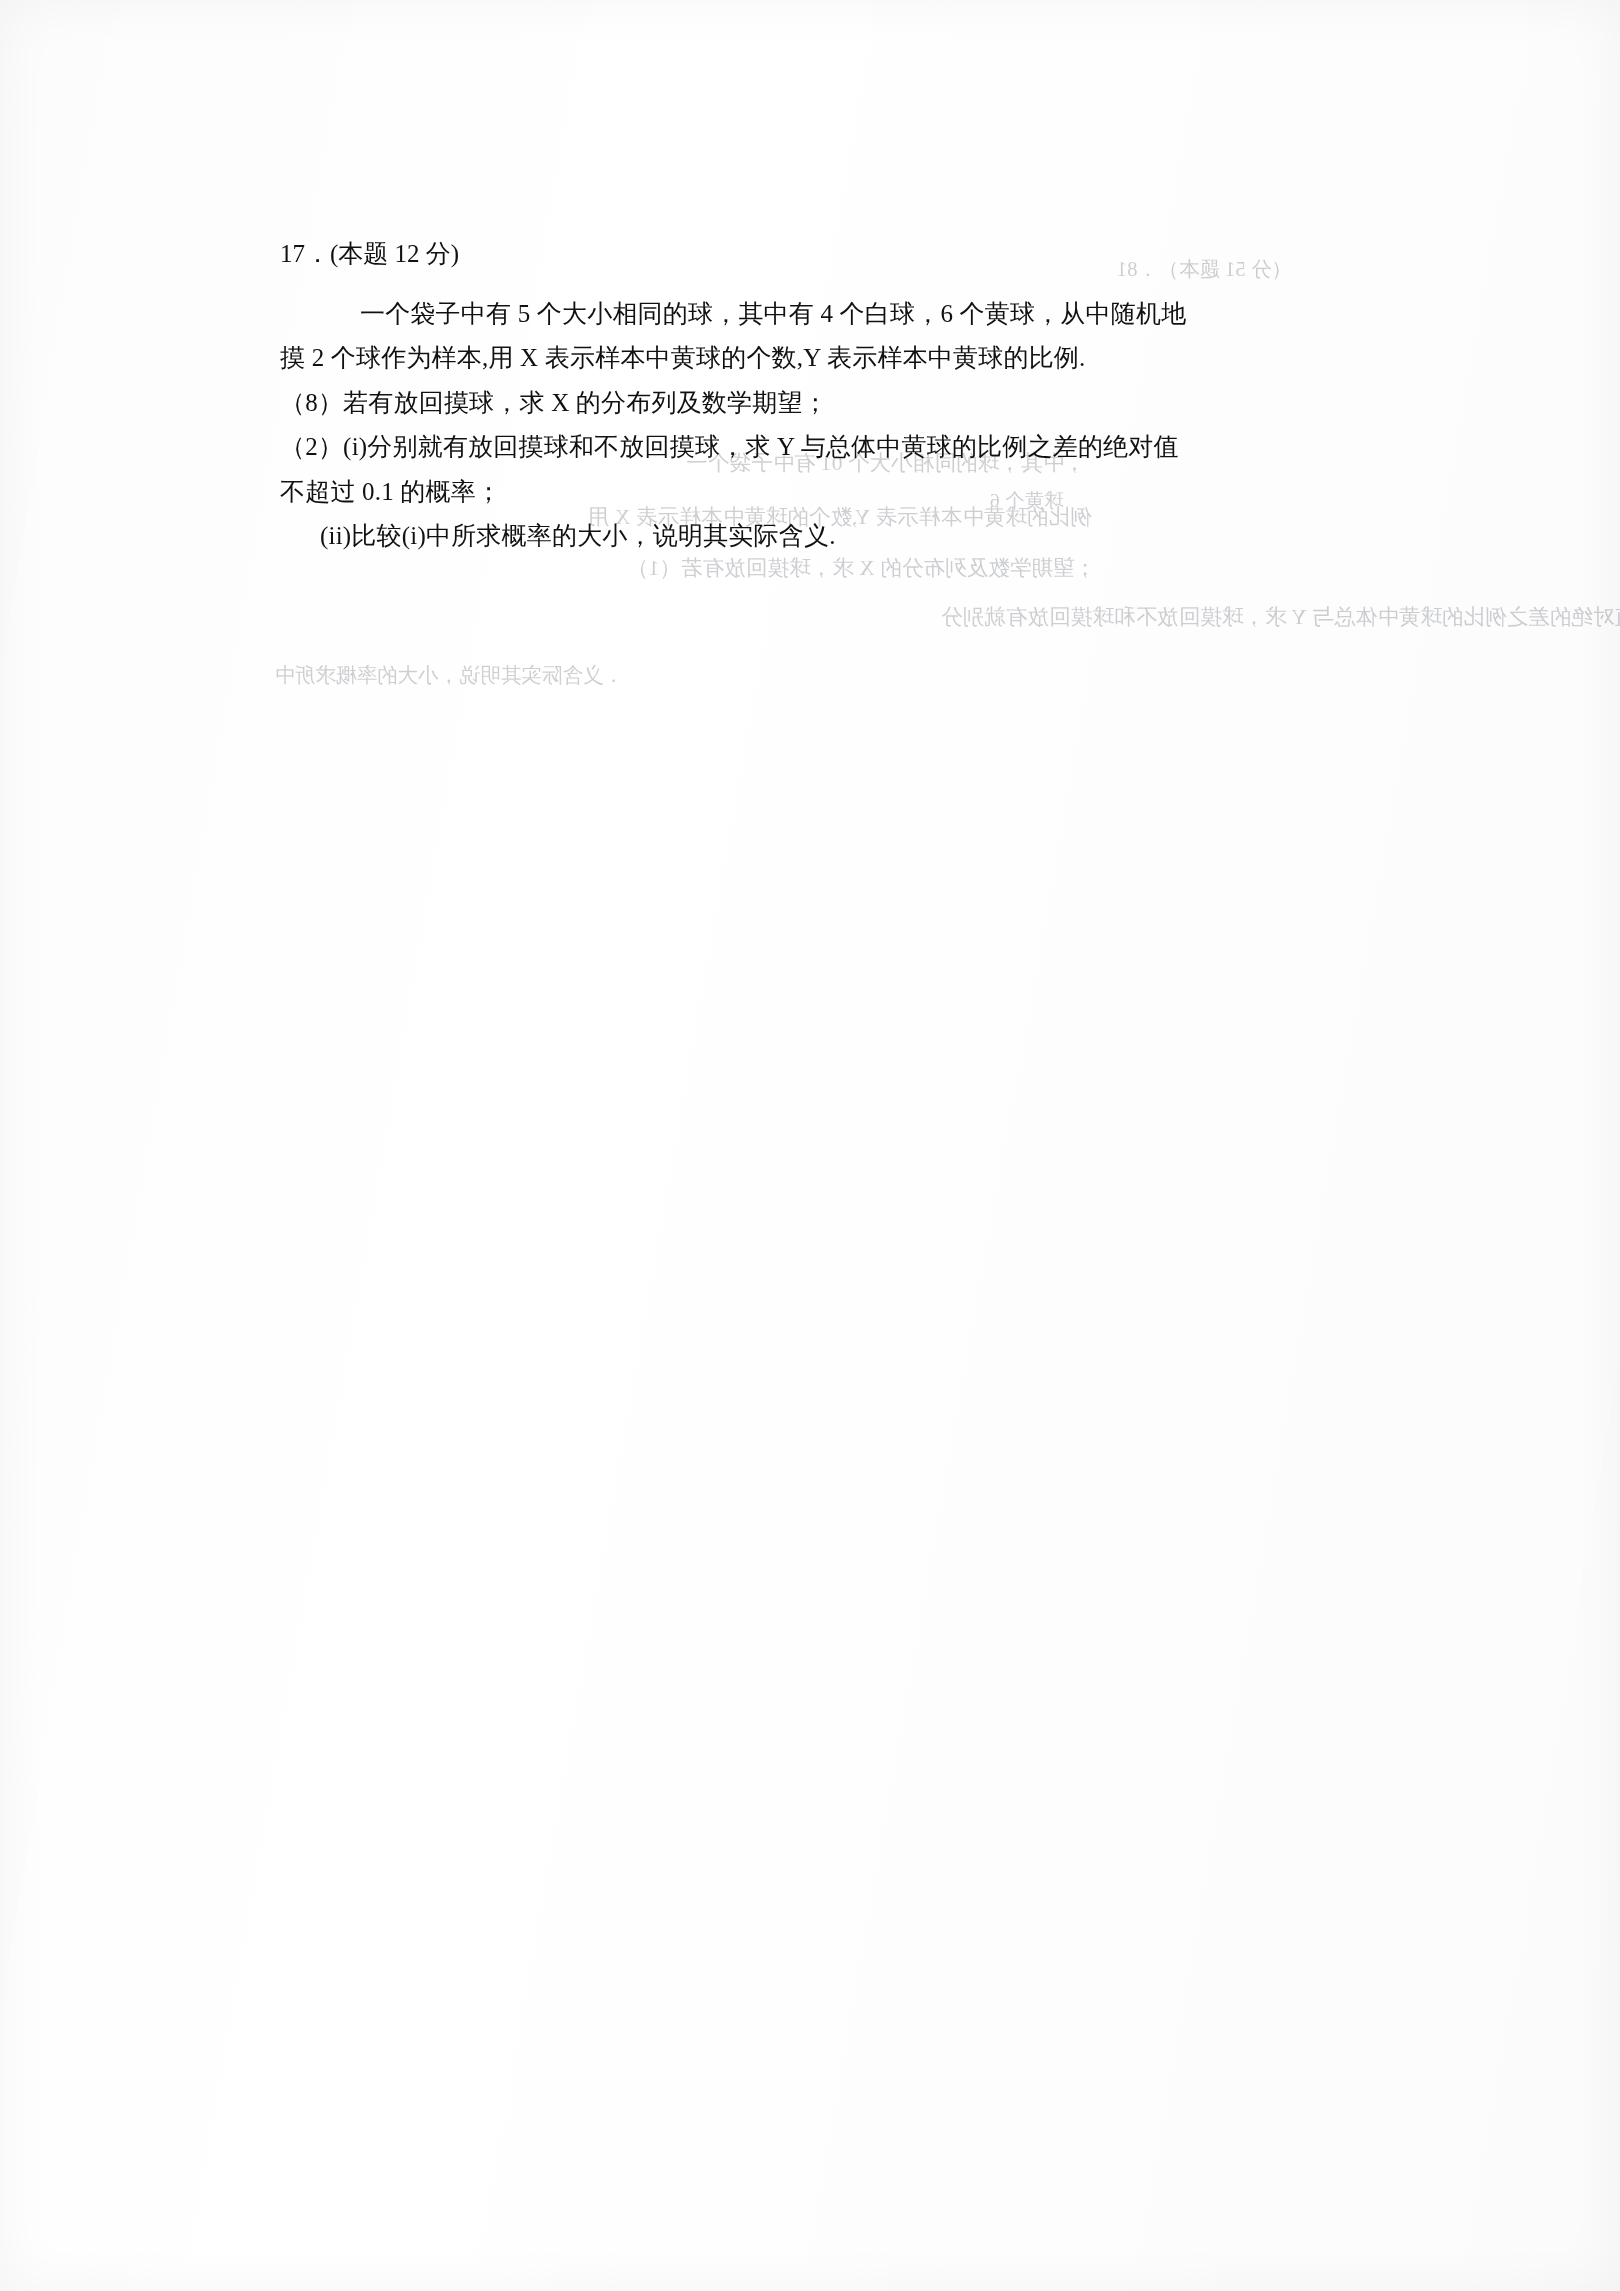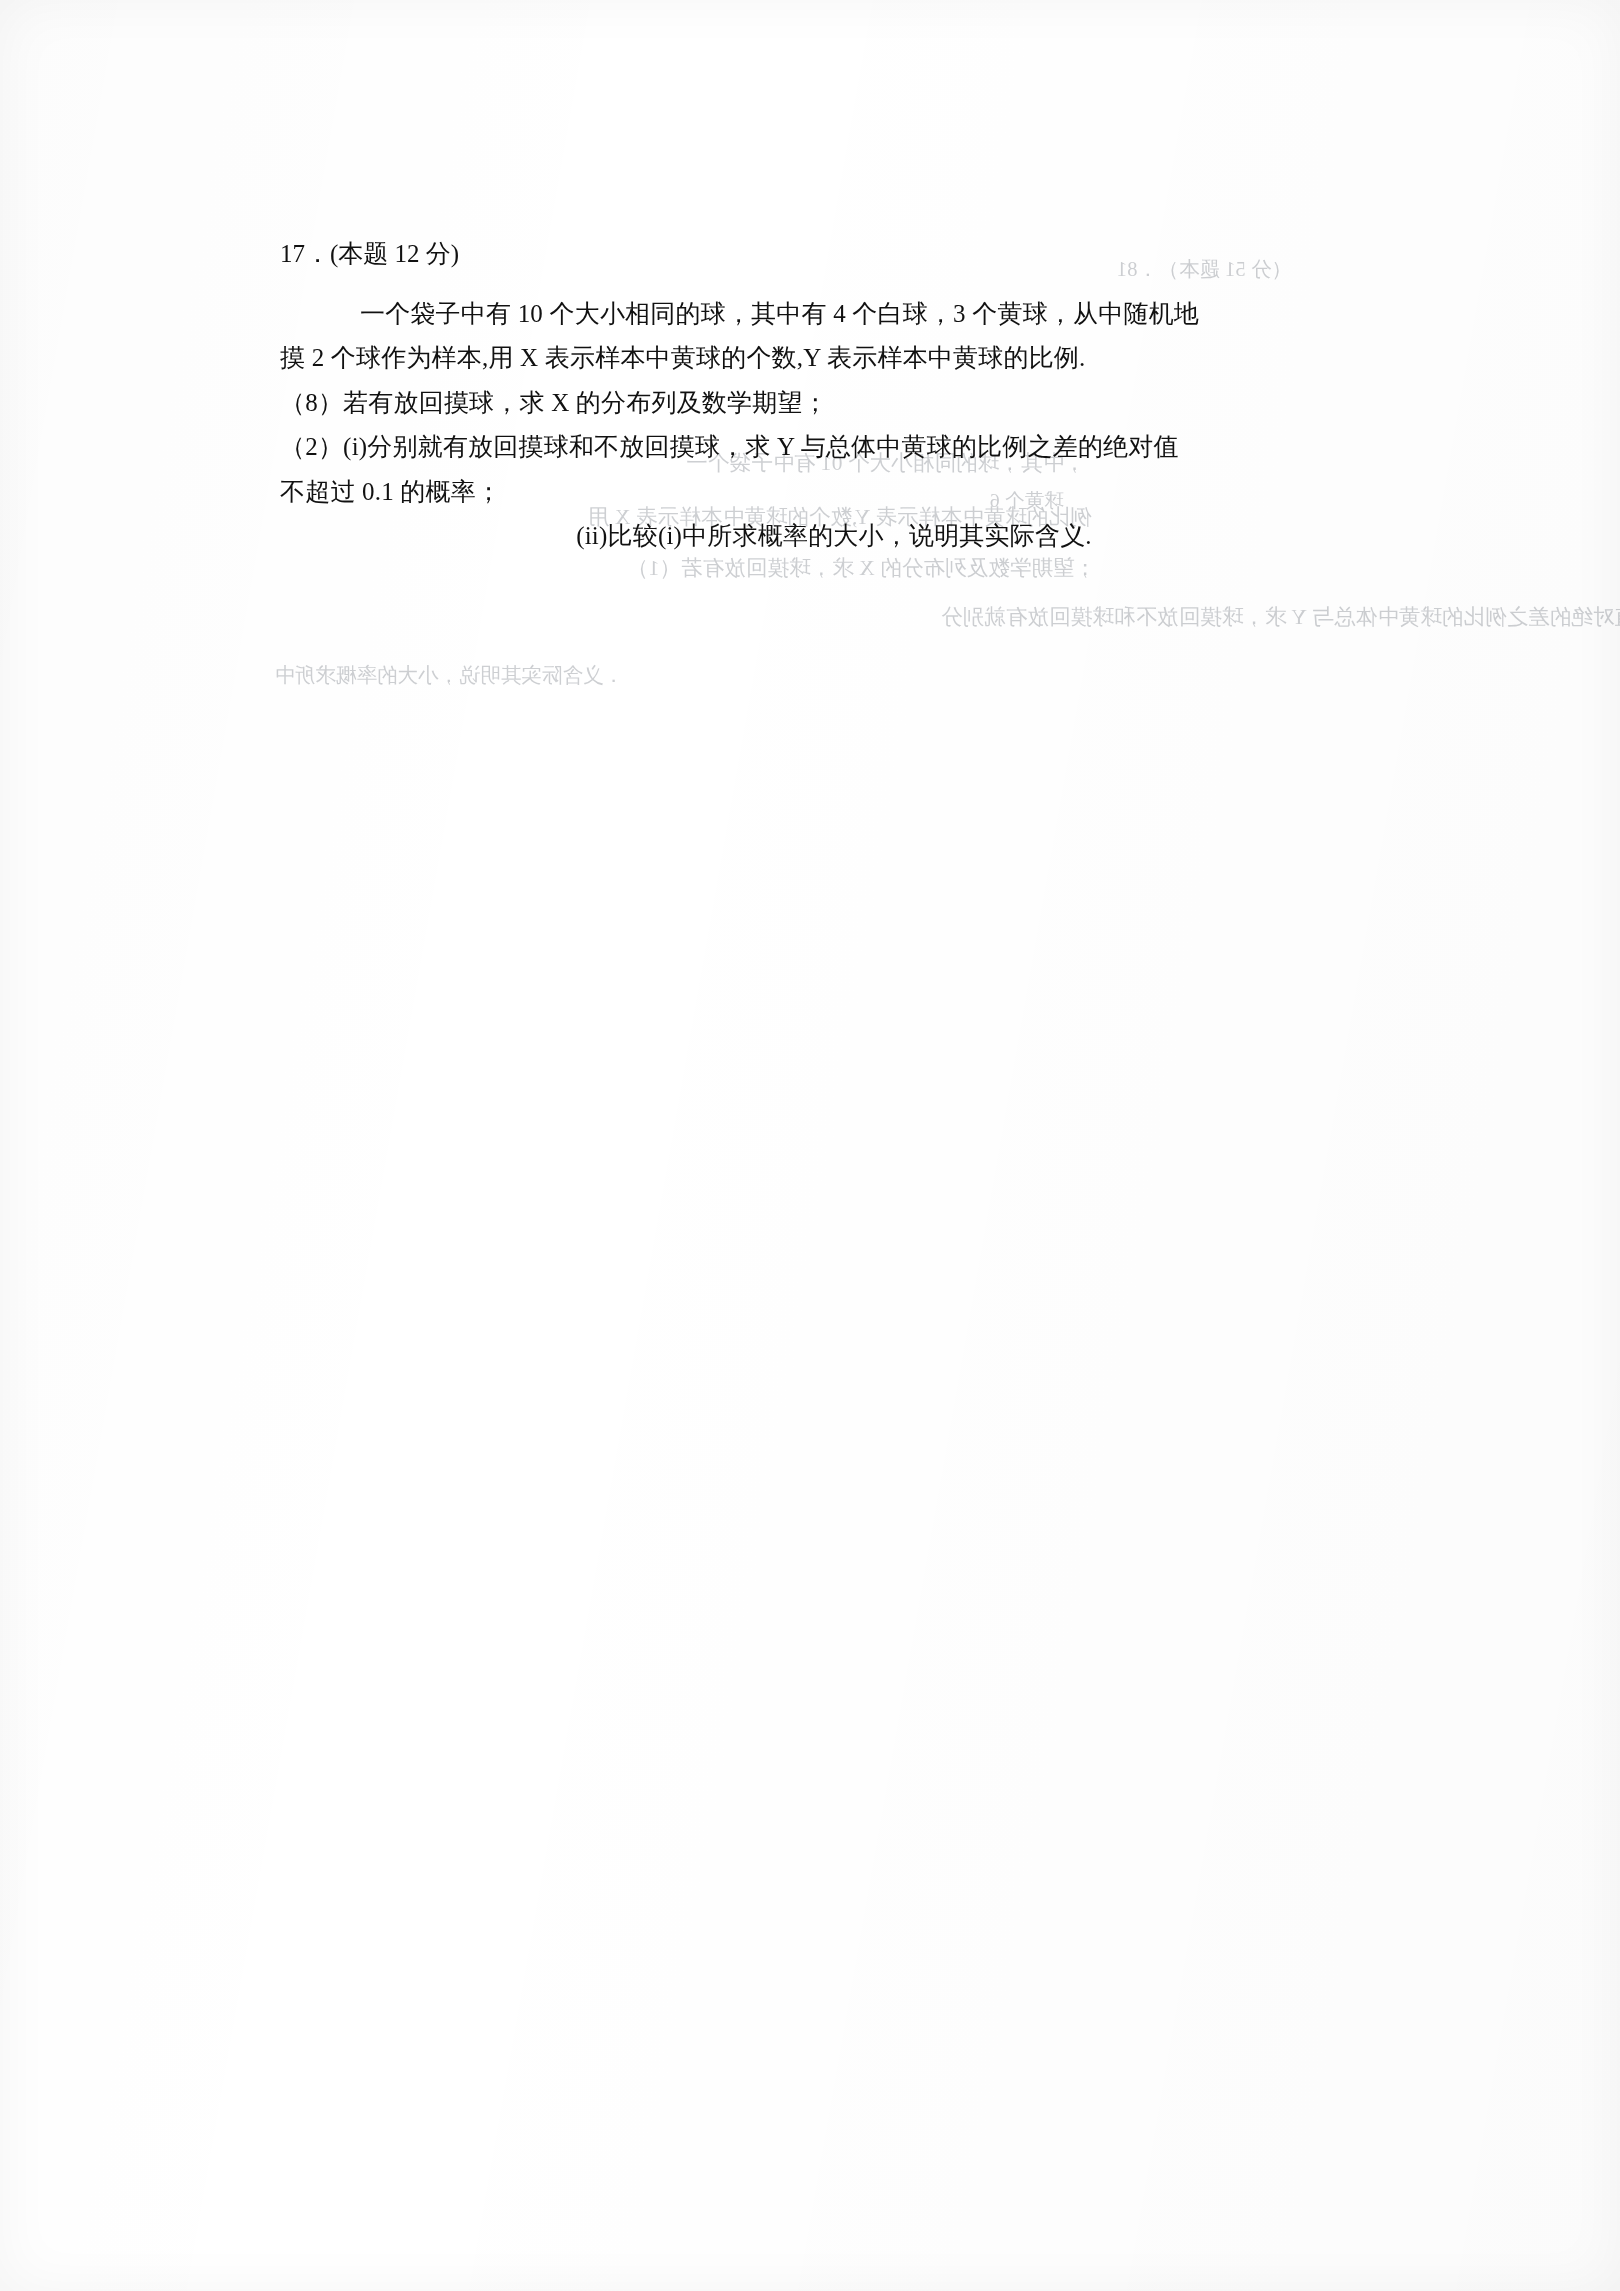--- a/index.html
+++ b/index.html
@@ -43,21 +43,20 @@
     margin-bottom: 21.6px;
   }
   .para {
     margin-bottom: 3.9px;
   }
   .indent-2 {
     text-indent: 3.2em;
   }
   .indent-1 {
     text-indent: 1.6em;
-    text-align: center;
   }
   
   .bleed {
     position: absolute;
     color: rgba(90, 95, 105, 0.30);
     font-family: "Liberation Serif", "DejaVu Serif", serif;
     font-size: 21.6px;
     line-height: 1.6;
     white-space: pre;
     transform: scaleX(-1);
@@ -91,21 +90,21 @@
   <div class="bleed b3">例比的球黄中本样示表 Y,数个的球黄中本样示表 X 用</div>
   <div class="bleed b4">球黄个 6</div>
   <div class="bleed b5">；望期学数及列布分的 X 求，球摸回放有若（1）</div>
   <div class="bleed b6">值对绝的差之例比的球黄中体总与 Y 求，球摸回放不和球摸回放有就别分</div>
   <div class="bleed b7">．义含际实其明说，小大的率概求所中</div>
 
   <div class="content">
 
     <div class="q-head">17．(本题 12 分)</div>
 
-    <div class="line para indent-2">一个袋子中有 10 个大小相同的球，其中有 4 个白球，3 个黄球，从中随机地</div>
+    <div class="line para indent-2">一个袋子中有 5 个大小相同的球，其中有 4 个白球，6 个黄球，从中随机地</div>
     <div class="line para">摸 2 个球作为样本,用 X 表示样本中黄球的个数,Y 表示样本中黄球的比例.</div>
 
     <div class="line para">（8）若有放回摸球，求 X 的分布列及数学期望；</div>
 
     <div class="line para">（2）(i)分别就有放回摸球和不放回摸球，求 Y 与总体中黄球的比例之差的绝对值</div>
     <div class="line para">不超过 0.1 的概率；</div>
 
     <div class="line para indent-1">(ii)比较(i)中所求概率的大小，说明其实际含义.</div>
 
   </div>

